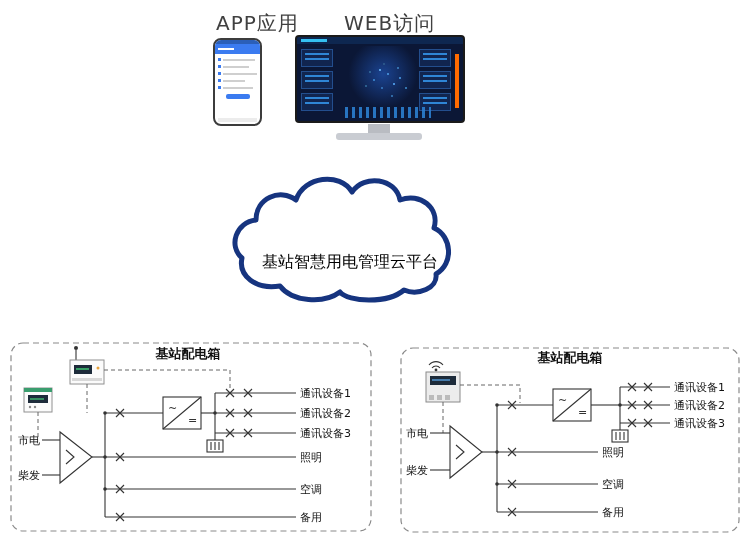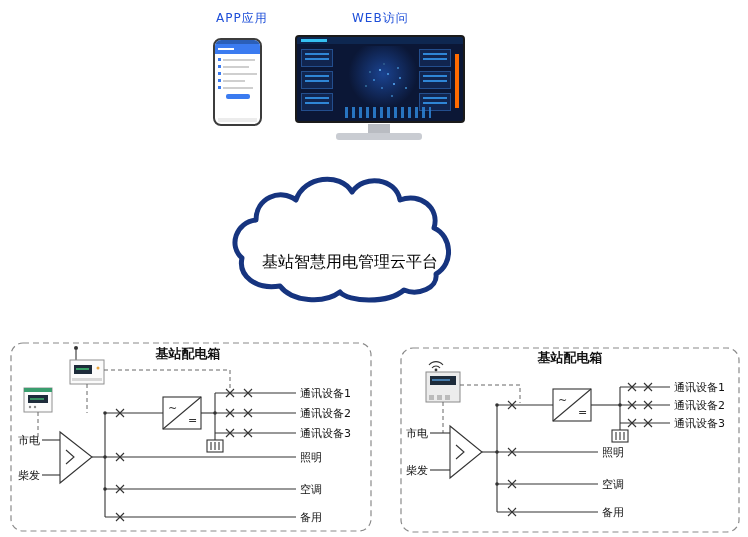--- a/index.html
+++ b/index.html
@@ -1,19 +1,19 @@
 <!DOCTYPE html>
 <html><head>
 <meta charset="utf-8">
 <style>
   html,body{margin:0;padding:0;background:#fff;}
   body{font-family:"DejaVu Sans",sans-serif;}
   .stage{position:relative;width:748px;height:537px;background:#ffffff;overflow:hidden;}
 
-  .toplabel{position:absolute;font-size:12px;color:#1d4ed8;letter-spacing:1px;}
+  .toplabel{position:absolute;font-size:20px;color:#404040;letter-spacing:1px;}
 
   
   .phone{position:absolute;left:213px;top:38px;width:49px;height:88px;background:#fff;
          border:2px solid #3c3c3c;border-radius:8px;box-sizing:border-box;overflow:hidden;}
   .ph-status{height:4px;background:#2b5fb8;}
   .ph-header{height:10px;display:flex;align-items:center;}
   .ph-title-dash{width:16px;height:2px;background:#fff;margin-left:3px;}
   .ph-row{display:flex;align-items:center;gap:2px;margin:4px 3px 0;}
   .ph-dot{width:3px;height:3px;background:#3b7bf0;flex:0 0 auto;}
   .ph-bar{height:2px;background:#cfcfcf;}
@@ -54,21 +54,21 @@
   .devbody{fill:#fbfbfb;stroke:#909090;stroke-width:1;}
   .devlcd{fill:#1d2b3a;}
   .dot{fill:#333;stroke:none;}
 </style>
 </head>
 <body>
 
 <div class="stage">
 
   <div class="toplabel" style="left:216px;top:10px;">APP应用</div>
-  <div class="toplabel" style="left:352px;top:10px;">WEB访问</div>
+  <div class="toplabel" style="left:344px;top:10px;">WEB访问</div>
 
   <div class="phone">
     <div class="ph-status"></div>
     <div class="ph-header" style="background: rgb(59, 123, 240);">
       <span class="ph-title-dash"></span>
     </div>
     <div class="ph-row">
         <span class="ph-dot"></span>
         <span class="ph-bar" style="width:32px"></span>
       </div>

